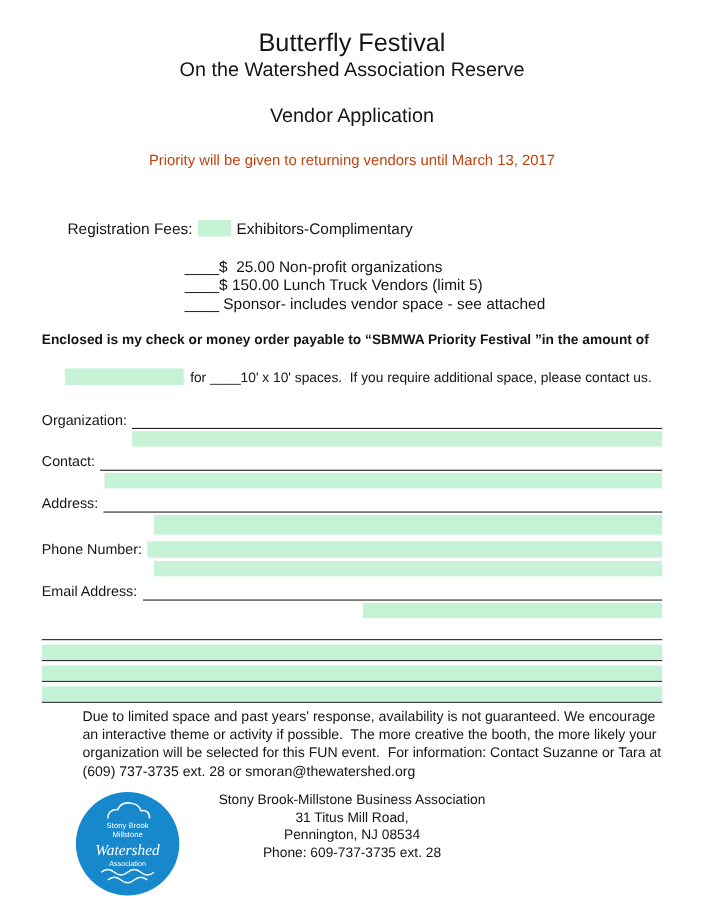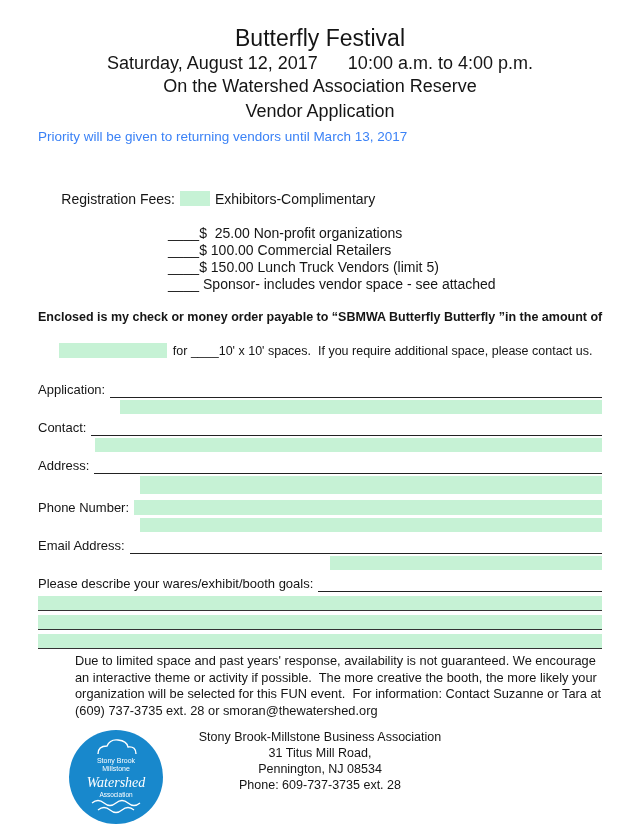--- a/index.html
+++ b/index.html
@@ -2,22 +2,22 @@
 <html><head>
 <meta charset="utf-8">
 <style>
   * { margin:0; padding:0; box-sizing:border-box; }
   html, body { width:640px; height:828px; background:#ffffff; }
   body { font-family:"Liberation Sans","DejaVu Sans",sans-serif; color:#151515; overflow:hidden; }
   .page { width:640px; height:680px; padding:24px 38px 0 38px; position:relative; }
 
   .title { text-align:center; font-size:23px; line-height:28px; }
   .hline { text-align:center; font-size:18px; line-height:23px; white-space:pre-wrap; }
-  .app-title { text-align:center; font-size:18px; line-height:22px; margin-top:2px; }
-  .priority { text-align:left; font-size:13.5px; line-height:18px; color:#3b82f6; margin-top:6px; }
+  .app-title { text-align:center; font-size:18px; line-height:22px; margin-top:19px; }
+  .priority { text-align:center; font-size:13.5px; line-height:18px; color:#c2410c; margin-top:21px; }
 
   .fees { margin-top:28px; font-size:14px; line-height:17px; }
   .fee-first { white-space:pre-wrap; }
   .fee-option { padding-left:130px; white-space:pre-wrap; }
 
   .green-blank { display:inline-block; background:#c6f2d5; vertical-align:-2px; }
   .blank-sm { width:30px; height:15px; margin:0 5px; }
   .blank-amount { width:108px; height:15px; margin-right:6px; vertical-align:-3px; }
 
   .payment { margin-top:16px; }
@@ -43,47 +43,45 @@
   .logo-wrap { position:absolute; left:30px; top:0; width:96px; height:96px; }
   .ftext { text-align:center; font-size:12.5px; line-height:16px; }
 </style>
 </head>
 <body>
 
 <div class="page">
 
   <header>
     <div class="title">Butterfly Festival</div>
-    <div class="hline">Saturday, August 12, 2017      10:00 a.m. to 4:00 p.m.</div>
     <div class="hline">On the Watershed Association Reserve</div>
     <div class="app-title">Vendor Application</div>
     <div class="priority">Priority will be given to returning vendors until March 13, 2017</div>
   </header>
 
   <section class="fees">
     <div class="fee-first">
       <span>Registration Fees:</span><span class="green-blank blank-sm"></span><span>Exhibitors-Complimentary</span>
     </div>
     <div class="fee-option">____$  25.00 Non-profit organizations</div>
-    <div class="fee-option">____$ 100.00 Commercial Retailers</div>
     <div class="fee-option">____$ 150.00 Lunch Truck Vendors (limit 5)</div>
     <div class="fee-option">____ Sponsor- includes vendor space - see attached</div>
   </section>
 
   <section class="payment">
-    <div class="payment-bold">Enclosed is my check or money order payable to “SBMWA Butterfly Butterfly ”in the amount of</div>
+    <div class="payment-bold">Enclosed is my check or money order payable to “SBMWA Priority Festival ”in the amount of</div>
     <div class="payment-row">
       <span class="green-blank blank-amount"></span><span>for ____10' x 10' spaces.  If you require additional space, please contact us.</span>
     </div>
   </section>
 
   <section class="form">
 
     <div class="frow">
-      <span class="lbl">Application:</span>
+      <span class="lbl">Organization:</span>
       <span class="ufill"></span>
     </div>
     <div class="strip strip-org"></div>
 
     <div class="frow">
       <span class="lbl">Contact:</span>
       <span class="ufill"></span>
     </div>
     <div class="strip strip-contact"></div>
 
@@ -99,21 +97,20 @@
     </div>
     <div class="strip strip-phone"></div>
 
     <div class="frow">
       <span class="lbl">Email Address:</span>
       <span class="ufill"></span>
     </div>
     <div class="strip strip-email"></div>
 
     <div class="frow">
-      <span class="lbl">Please describe your wares/exhibit/booth goals:</span>
       <span class="ufill"></span>
     </div>
     <div class="strip strip-full"></div>
     <div class="strip strip-full"></div>
     <div class="strip strip-full"></div>
 
   </section>
 
   <section class="note">Due to limited space and past years' response, availability is not guaranteed. We encourage an interactive theme or activity if possible.  The more creative the booth, the more likely your organization will be selected for this FUN event.  For information: Contact Suzanne or Tara at (609) 737-3735 ext. 28 or smoran@thewatershed.org</section>
 

